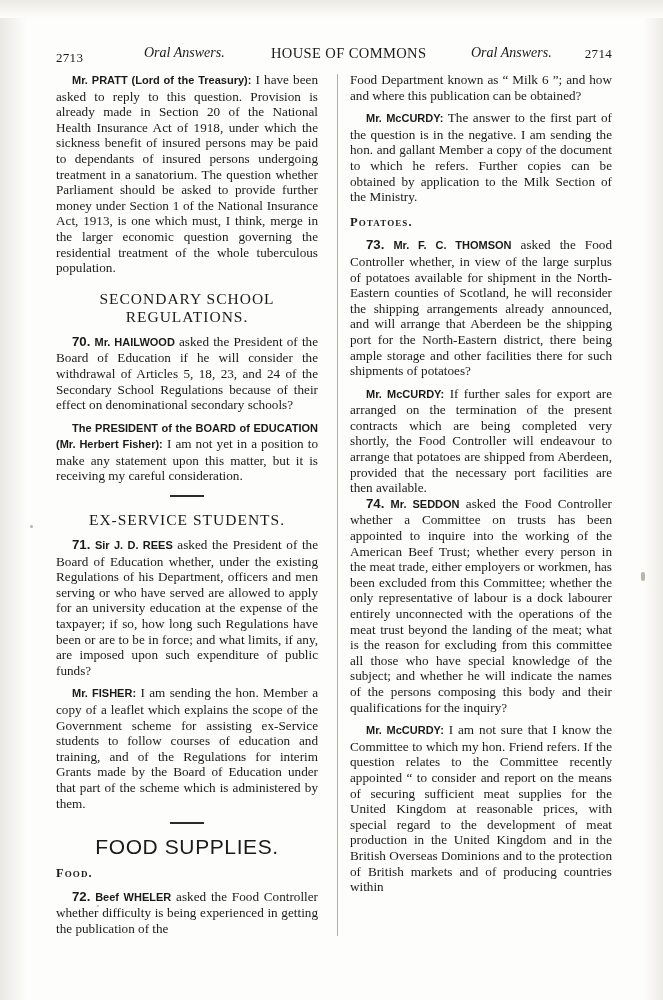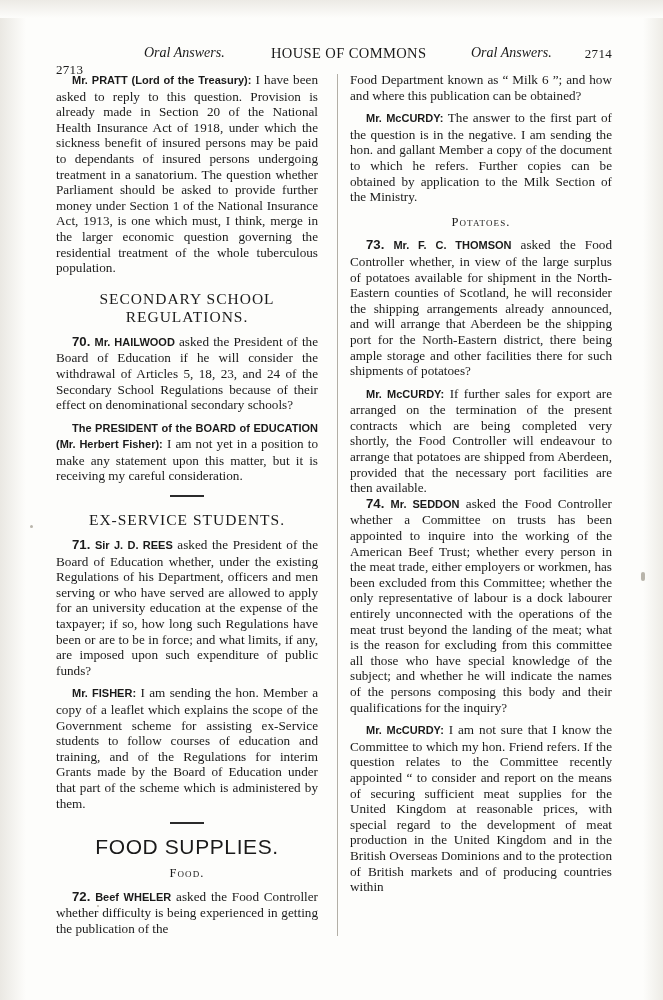--- a/index.html
+++ b/index.html
@@ -47,21 +47,21 @@
 
   .header {
     position: absolute;
     top: 44px;
     left: 56px;
     width: 556px;
     height: 20px;
     font-size: 13.5px;
   }
   .header .folio-left {
-    position: absolute; left: 0; top: 18px;
+    position: absolute; left: 0; top: 6px;
     font-size: 13px; letter-spacing: .3px; text-align: center;
   }
   .header .folio-right {
     position: absolute; right: 0; top: 2px;
     font-size: 13px; letter-spacing: .3px;
   }
   .header .run-left {
     position: absolute; left: 88px; top: 1px;
     font-style: italic; font-size: 14px;
   }
@@ -119,22 +119,21 @@
     letter-spacing: 1px;
     margin: 14px 0 8px 0;
   }
   h2.head.big {
     font-family: "Liberation Sans", sans-serif;
     font-size: 21px;
     letter-spacing: .6px;
     font-weight: normal;
   }
   h3.subhead {
-    text-align: center;
-    font-weight: normal;
+    font-weight: bold;
     font-size: 12.5px;
     letter-spacing: 1.1px;
     margin: 10px 0 7px 0;
     font-variant: small-caps;
   }
   .divider {
     width: 34px;
     height: 2px;
     background: #2b2b2b;
     margin: 11px auto 11px auto;

